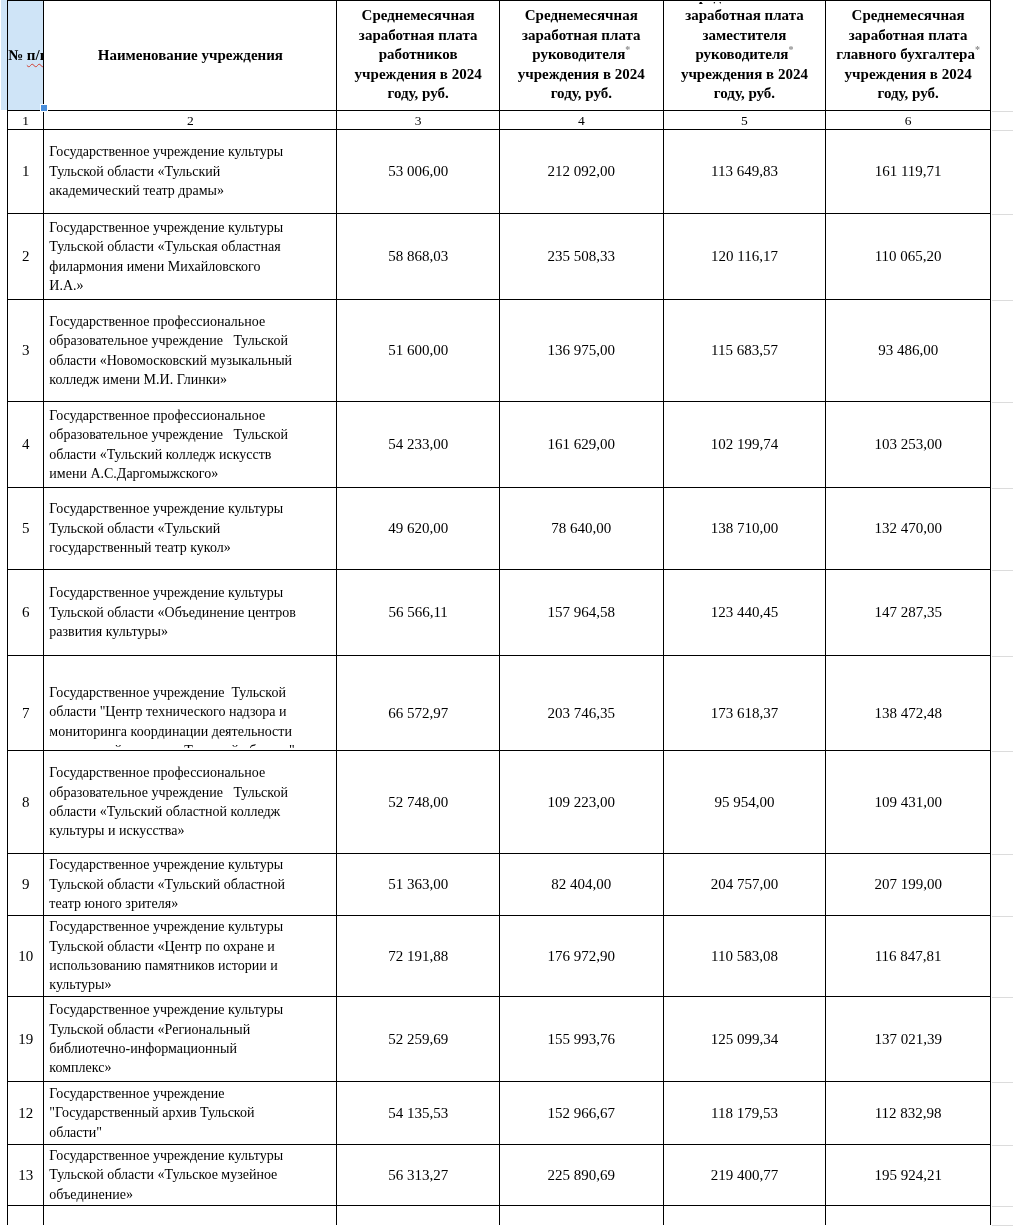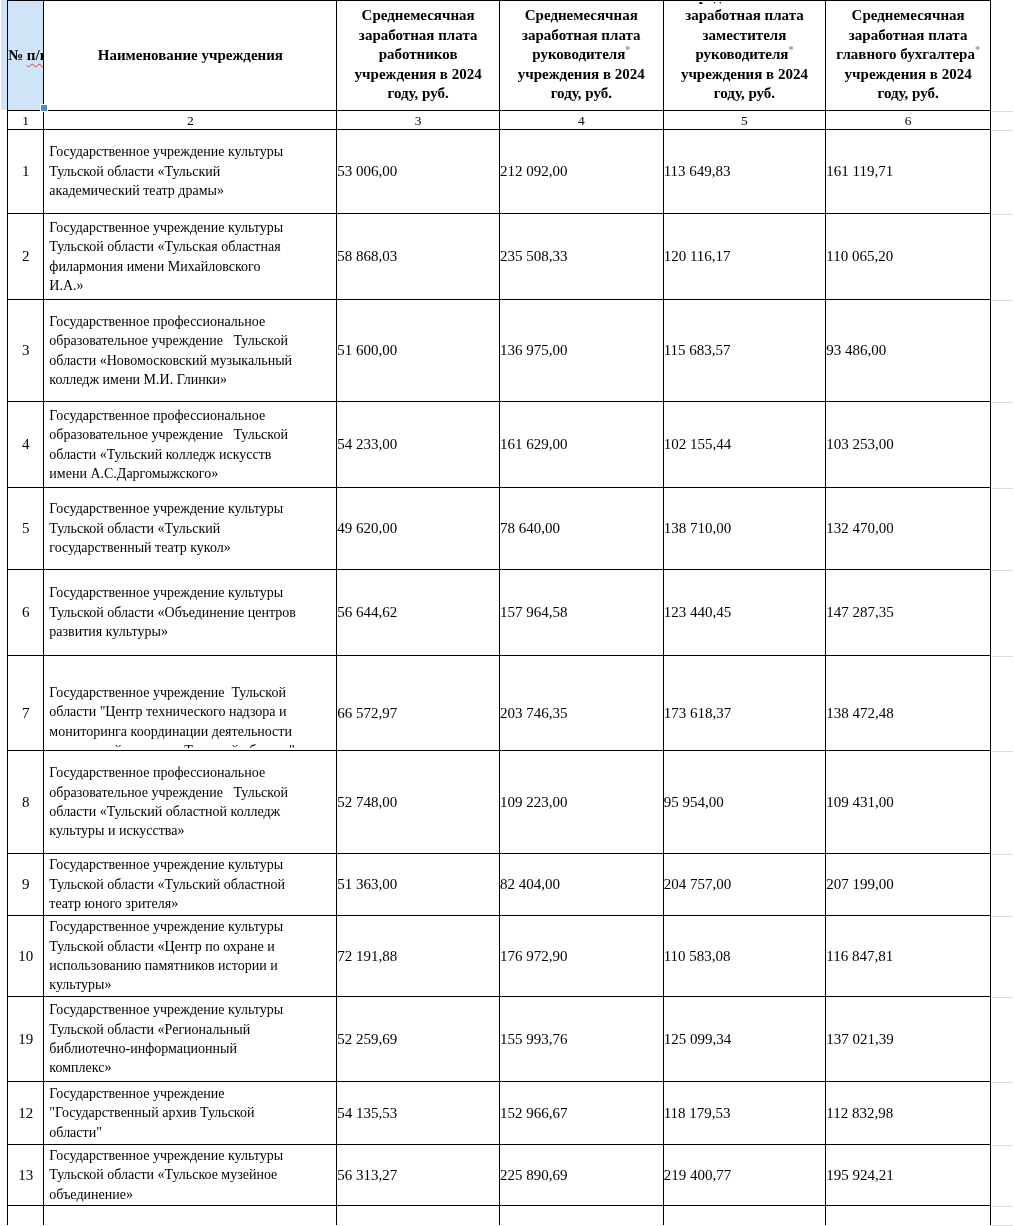--- a/index.html
+++ b/index.html
@@ -31,21 +31,21 @@
   }
   
   tr.numrow { height:19px; }
   tr.numrow td { text-align:center; font-size:13.5px; line-height:17px; }
   
   td.cell-num { text-align:center; font-size:15px; }
   td.cell-name {
     text-align:left; font-size:14px; line-height:19.4px;
     white-space:pre-wrap; padding:1px 2px 1px 5px;
   }
-  td.cell-val { font-size:15px; }
+  td.cell-val { text-align:center; font-size:15px; }
   
   tr.clipped td { vertical-align:top; }
   tr.clipped td.cell-name .clipbox {
     height:91px; overflow:hidden; box-sizing:border-box; padding-top:26px;
   }
   tr.clipped td .valbox, tr.clipped td .numbox {
     height:92px; overflow:hidden; box-sizing:border-box; padding-top:49px;
   }
   tr.partial td { border-bottom:none; }
   
@@ -199,21 +199,21 @@
 образовательное учреждение   Тульской
 области «Тульский колледж искусств
 имени А.С.Даргомыжского»</div></td>
           <td class="cell-val">
             <div class="valbox">54 233,00</div>
           </td>
           <td class="cell-val">
             <div class="valbox">161 629,00</div>
           </td>
           <td class="cell-val">
-            <div class="valbox">102 155,44</div>
+            <div class="valbox">102 199,74</div>
           </td>
           <td class="cell-val">
             <div class="valbox">103 253,00</div>
           </td>
         </tr>
         <tr style="height: 82px;">
           <td class="cell-num">
             <div class="numbox">5</div>
           </td>
           <td class="cell-name"><div class="clipbox">Государственное учреждение культуры
@@ -233,21 +233,21 @@
           </td>
         </tr>
         <tr style="height: 86px;">
           <td class="cell-num">
             <div class="numbox">6</div>
           </td>
           <td class="cell-name"><div class="clipbox">Государственное учреждение культуры
 Тульской области «Объединение центров
 развития культуры»</div></td>
           <td class="cell-val">
-            <div class="valbox">56 644,62</div>
+            <div class="valbox">56 566,11</div>
           </td>
           <td class="cell-val">
             <div class="valbox">157 964,58</div>
           </td>
           <td class="cell-val">
             <div class="valbox">123 440,45</div>
           </td>
           <td class="cell-val">
             <div class="valbox">147 287,35</div>
           </td>

